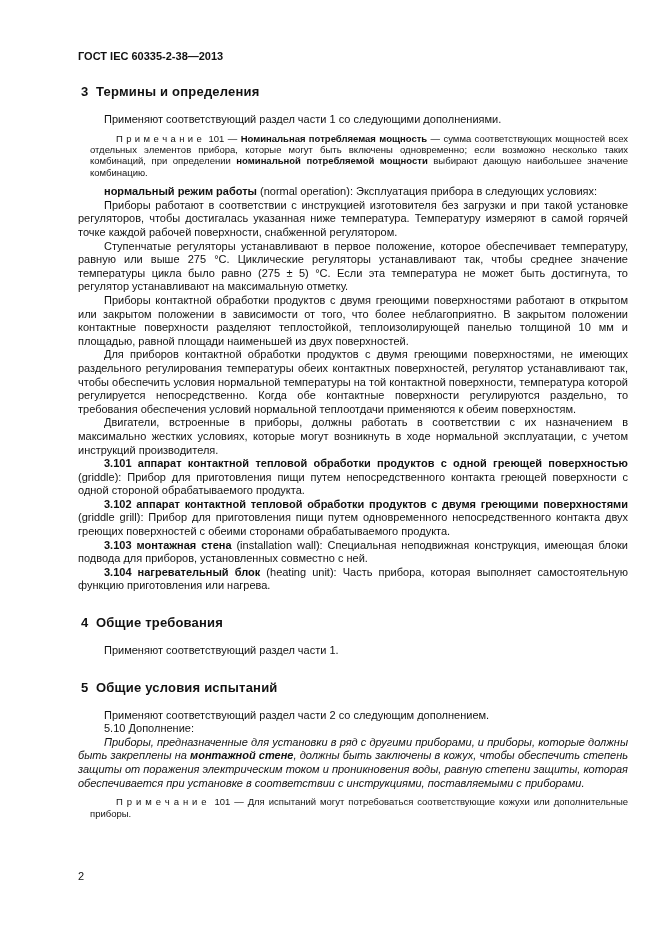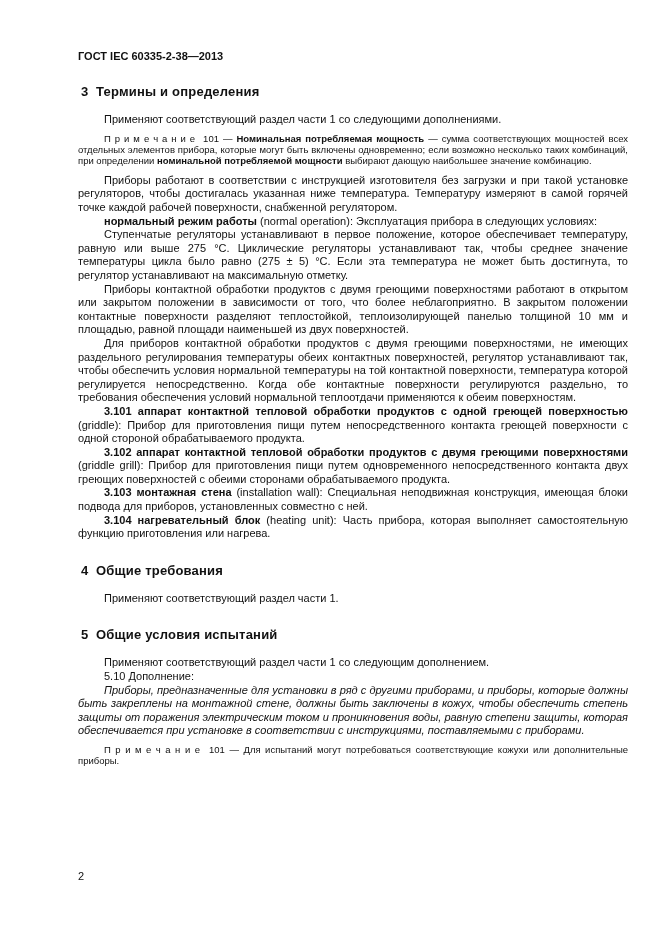--- a/index.html
+++ b/index.html
@@ -33,24 +33,24 @@
     line-height: 13.6px;
     text-align: justify;
     margin: 0;
   }
   .ind { text-indent: 26px; }
   p.note {
     font-size: 9.5px;
     line-height: 11.4px;
     text-align: justify;
     text-indent: 26px;
-    margin: 6px 0 7px 0;
+    margin: 6px 0 7px 12px;
   }
   .it { font-style: italic; }
-  .bi { font-style: italic; font-weight: normal; margin-top: 21px; }
+  .bi { font-style: italic; font-weight: bold; margin-top: 21px; }
   .page-num {
     position: absolute;
     left: 78px;
     top: 870px;
     font-size: 11px;
   }
 </style>
 </head>
 <body>
 
@@ -58,40 +58,41 @@
 
   <div class="doc-header">ГОСТ IEC 60335-2-38—2013</div>
 
   <div class="sec-title">3&nbsp;&nbsp;Термины и определения</div>
 
   <p class="body ind">Применяют соответствующий раздел части 1 со следующими дополнениями.</p>
 
   <p class="note"><span>П р и м е ч а н и е&nbsp;&nbsp;101 — </span><b>Номинальная потребляемая мощность</b><span> — сумма соответствующих мощностей всех отдельных элементов прибора, которые могут быть включены одновременно; если возможно несколько таких комбинаций, при определении </span><b>номинальной потребляемой мощности</b><span> выбирают дающую наибольшее значение комбинацию.</span></p>
 
 
+  <p class="body ind"><b>нормальный режим работы</b><span> (normal operation): Эксплуатация прибора в следующих условиях:</span></p>
+
   <p class="body ind">Приборы работают в соответствии с инструкцией изготовителя без загрузки и при такой установке регуляторов, чтобы достигалась указанная ниже температура. Температуру измеряют в самой горячей точке каждой рабочей поверхности, снабженной регулятором.</p>
-
-  <p class="body ind"><b>нормальный режим работы</b><span> (normal operation): Эксплуатация прибора в следующих условиях:</span></p>
   <p class="body ind">Ступенчатые регуляторы устанавливают в первое положение, которое обеспечивает температуру, равную или выше 275 °С. Циклические регуляторы устанавливают так, чтобы среднее значение температуры цикла было равно (275 ± 5) °С. Если эта температура не может быть достигнута, то регулятор устанавливают на максимальную отметку.</p>
   <p class="body ind">Приборы контактной обработки продуктов с двумя греющими поверхностями работают в открытом или закрытом положении в зависимости от того, что более неблагоприятно. В закрытом положении контактные поверхности разделяют теплостойкой, теплоизолирующей панелью толщиной 10 мм и площадью, равной площади наименьшей из двух поверхностей.</p>
   <p class="body ind">Для приборов контактной обработки продуктов с двумя греющими поверхностями, не имеющих раздельного регулирования температуры обеих контактных поверхностей, регулятор устанавливают так, чтобы обеспечить условия нормальной температуры на той контактной поверхности, температура которой регулируется непосредственно. Когда обе контактные поверхности регулируются раздельно, то требования обеспечения условий нормальной теплоотдачи применяются к обеим поверхностям.</p>
+  <p class="body ind">Двигатели, встроенные в приборы, должны работать в соответствии с их назначением в максимально жестких условиях, которые могут возникнуть в ходе нормальной эксплуатации, с учетом инструкций производителя.</p>
 
   <p class="body ind"><b>3.101 аппарат контактной тепловой обработки продуктов с одной греющей поверхностью</b><span> (griddle): Прибор для приготовления пищи путем непосредственного контакта греющей поверхности с одной стороной обрабатываемого продукта.</span></p>
 
   <p class="body ind"><b>3.102 аппарат контактной тепловой обработки продуктов с двумя греющими поверхностями</b><span> (griddle grill): Прибор для приготовления пищи путем одновременного непосредственного контакта двух греющих поверхностей с обеими сторонами обрабатываемого продукта.</span></p>
 
   <p class="body ind"><b>3.103 монтажная стена</b><span> (installation wall): Специальная неподвижная конструкция, имеющая блоки подвода для приборов, установленных совместно с ней.</span></p>
 
   <p class="body ind"><b>3.104 нагревательный блок</b><span> (heating unit): Часть прибора, которая выполняет самостоятельную функцию приготовления или нагрева.</span></p>
 
   <div class="sec-title">4&nbsp;&nbsp;Общие требования</div>
   <p class="body ind">Применяют соответствующий раздел части 1.</p>
 
   <div class="sec-title">5&nbsp;&nbsp;Общие условия испытаний</div>
-  <p class="body ind">Применяют соответствующий раздел части 1 со следующим дополнением.</p>
+  <p class="body ind">Применяют соответствующий раздел части 2 со следующим дополнением.</p>
   <p class="body ind">5.10 Дополнение:</p>
 
   <p class="body ind it"><span>Приборы, предназначенные для установки в ряд с другими приборами, и приборы, которые должны быть закреплены на </span><span class="bi">монтажной стене</span><span>, должны быть заключены в кожух, чтобы обеспечить степень защиты от поражения электрическим током и проникновения воды, равную степени защиты, которая обеспечивается при установке в соответствии с инструкциями, поставляемыми с приборами.</span></p>
 
   <p class="note">П р и м е ч а н и е&nbsp;&nbsp;101 — Для испытаний могут потребоваться соответствующие кожухи или дополнительные приборы.</p>
 
   <div class="page-num">2</div>
 
 </div>
 

